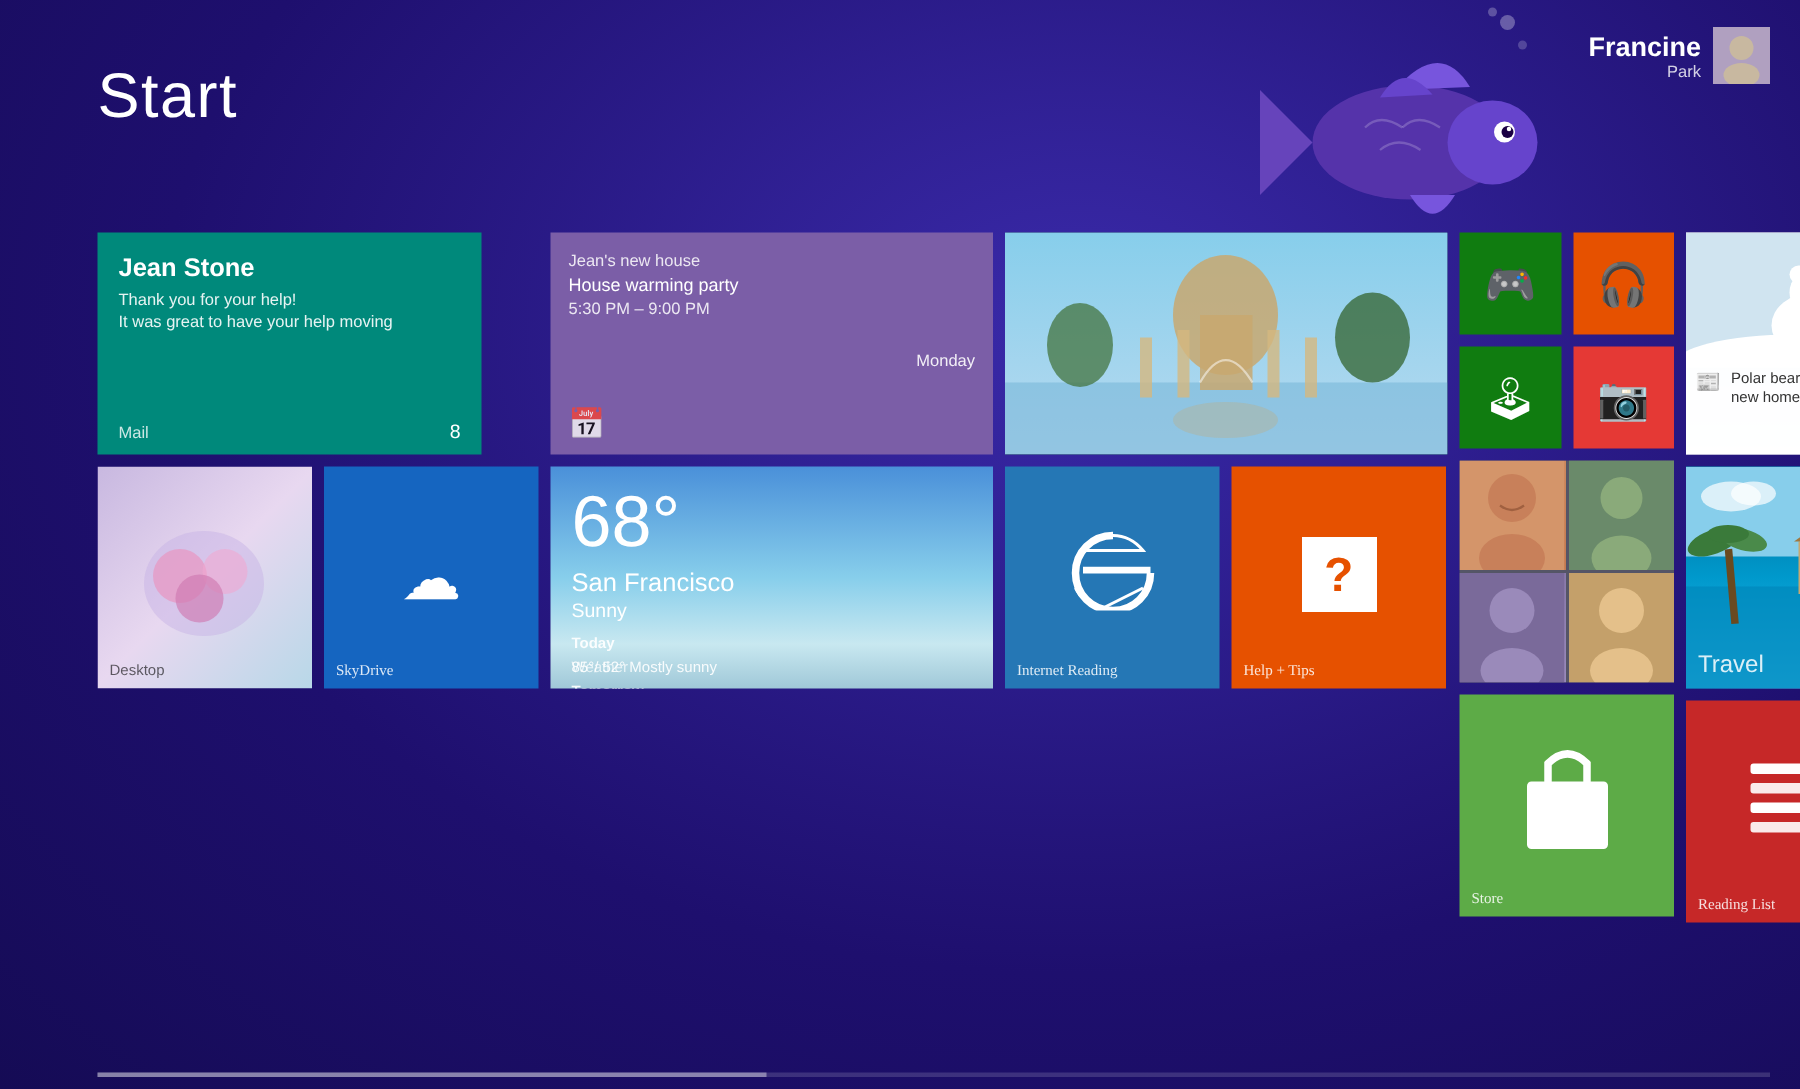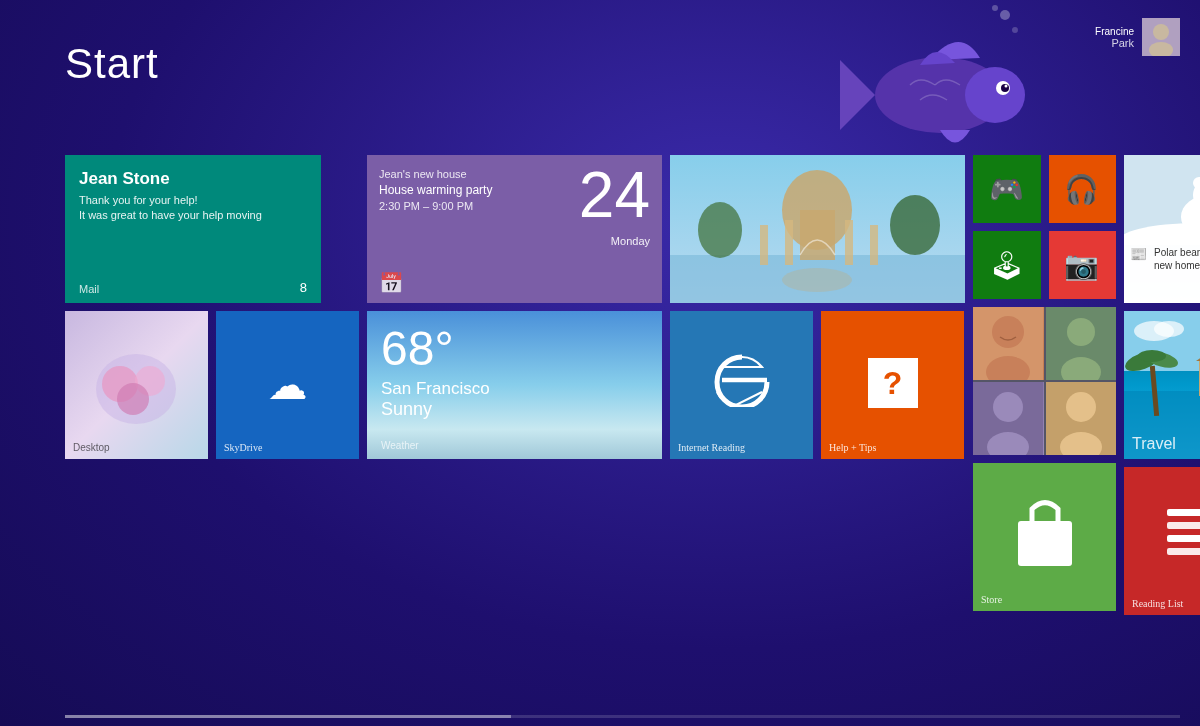--- a/index.html
+++ b/index.html
@@ -41,22 +41,22 @@
       align-items: center;
       gap: 8px;
       color: white;
       z-index: 2;
       cursor: pointer;
     }
     .user-info {
       text-align: right;
     }
     .user-name {
-      font-size: 10px;
-      font-weight: 400;
+      font-size: 18px;
+      font-weight: 700;
     }
     .user-sub {
       font-size: 11px;
       opacity: 0.8;
     }
     .user-avatar {
       width: 38px;
       height: 38px;
       border-radius: 0;
       background: #c0c0c0;
@@ -222,21 +222,21 @@
       line-height: 1;
     }
     .weather-city {
       color: white;
       font-size: 17px;
       font-weight: 400;
       margin-top: 6px;
     }
     .weather-condition {
       color: white;
-      font-size: 18px;
+      font-size: 13px;
     }
     .weather-forecast {
       color: rgba(255,255,255,0.9);
       font-size: 10px;
       margin-top: 8px;
       line-height: 1.6;
     }
     .weather-label {
       position: absolute;
       bottom: 8px;
@@ -510,31 +510,36 @@
       </div>
     </div>
   </div>
 
   <div class="tile-column col-2">
 
     <div class="tile tile-tall cal-tile" style="width:295px;">
       <div class="cal-event">
         <div style="font-size:11px;opacity:0.85">Jean's new house</div>
         <div style="font-size:12px;">House warming party</div>
-        <div style="font-size:11px;opacity:0.85">2:30 PM – 9:00 PM</div>
-      </div>
-      <div class="cal-day-num">24</div>
+        <div style="font-size:11px;opacity:0.85">5:30 PM – 9:00 PM</div>
+      </div>
       <div class="cal-day-name">Monday</div>
       <div class="cal-icon">📅</div>
     </div>
 
     <div class="tile weather-tile" style="width:295px; height:148px;">
       <div class="weather-temp">68°</div>
       <div class="weather-city">San Francisco</div>
       <div class="weather-condition">Sunny</div>
+      <div class="weather-forecast">
+        <div><span style="font-weight:600;">Today</span></div>
+        <div>85°/ 52°  Mostly sunny</div>
+        <div><span style="font-weight:600;">Tomorrow</span></div>
+
+      </div>
       <div class="weather-label">Weather</div>
     </div>
   </div>
 
   <div class="tile-column col-3">
 
     <div class="tile tile-tall photos-tile" style="width:295px;">
       <div class="fountain-scene">
         
         <svg width="295" height="148" viewBox="0 0 295 148">

